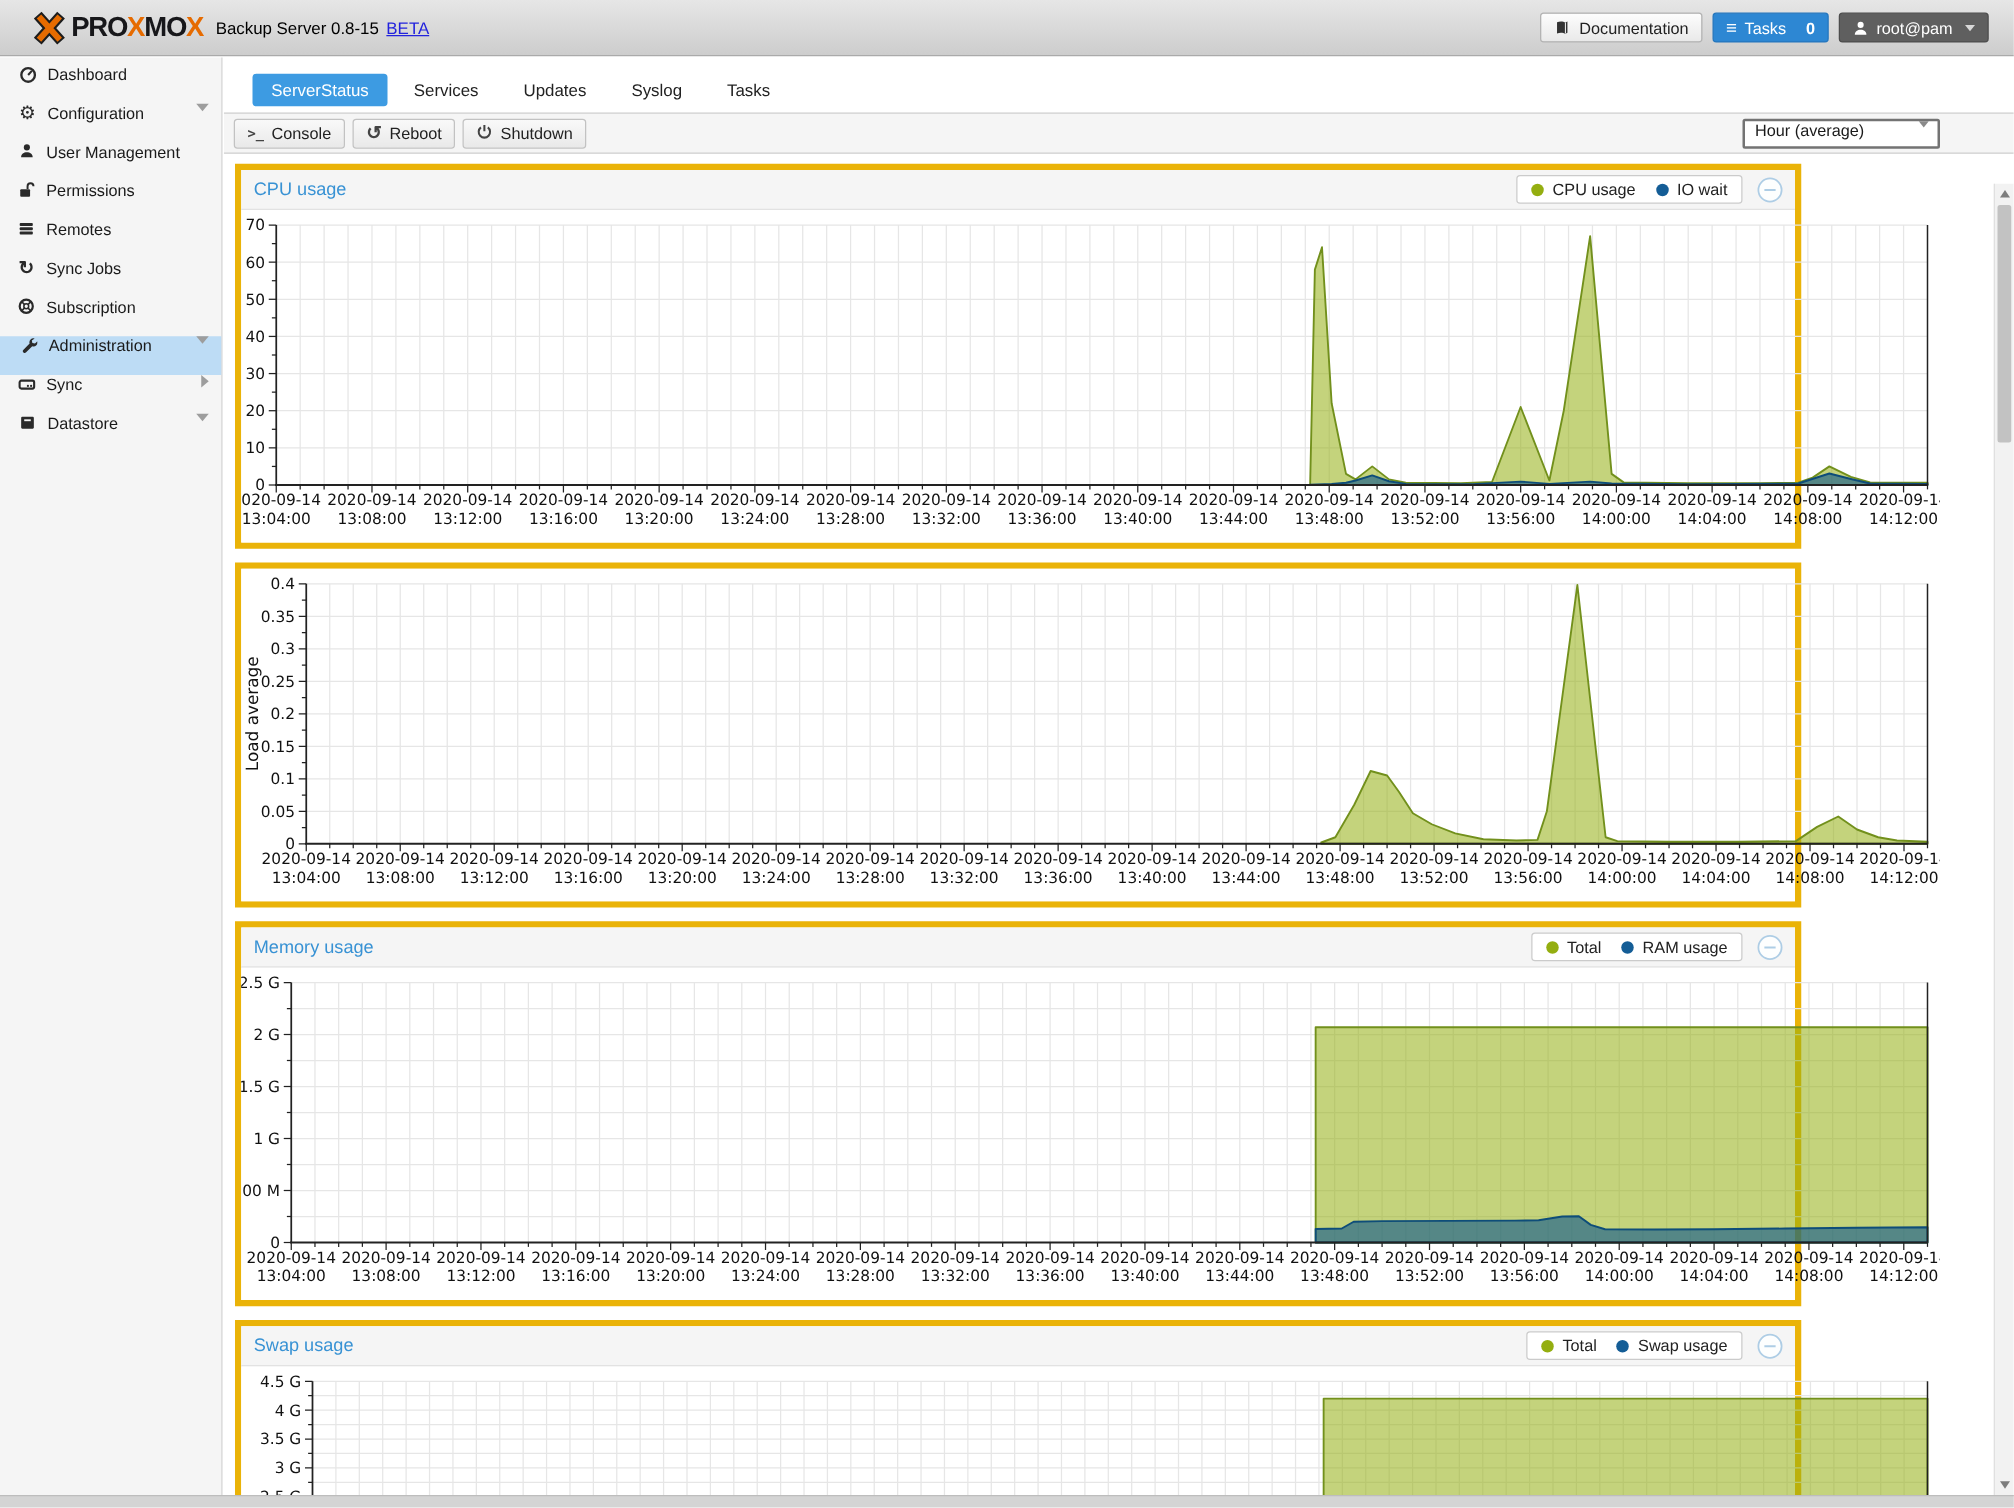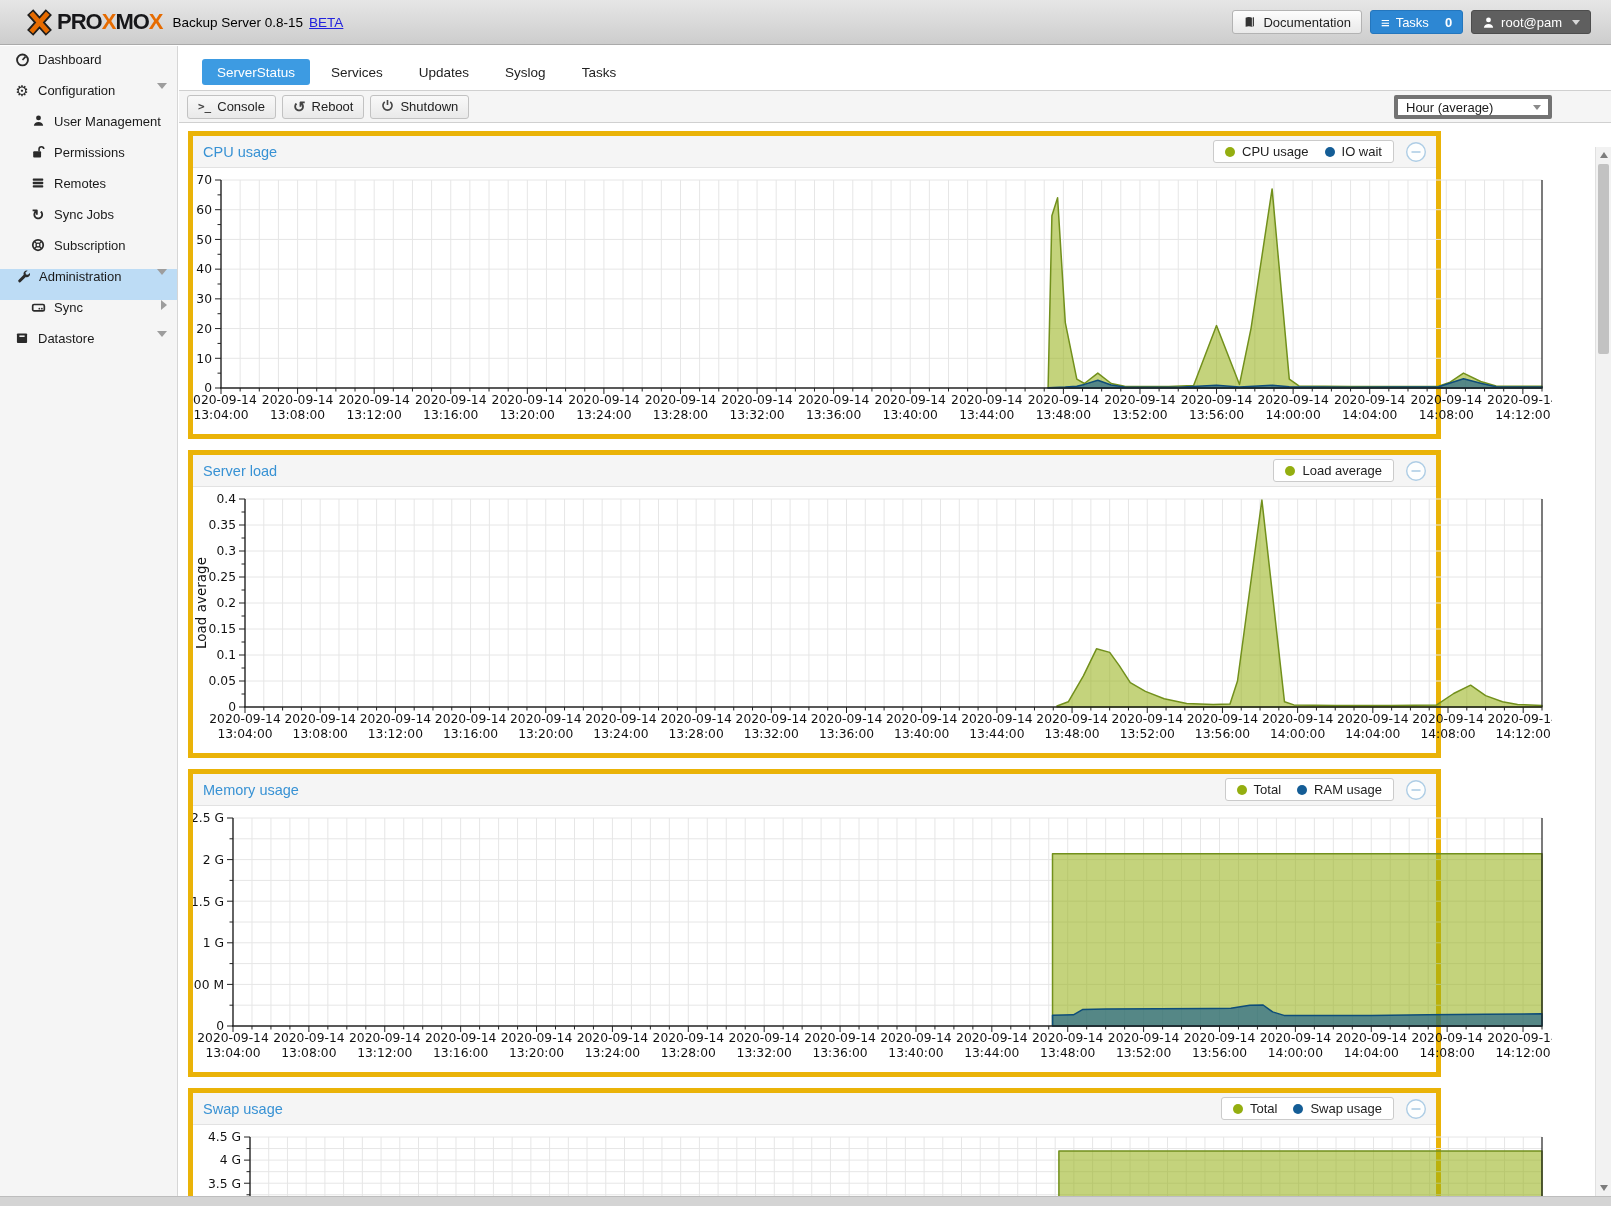--- a/index.html
+++ b/index.html
@@ -24,21 +24,21 @@
   .hbtn-user { background:#5f5f5f; border:1px solid #4d4d4d; color:#fff; }
   .list-ico { font-size:15px; font-weight:bold; line-height:1; }
   .chev { width:0; height:0; border-left:4px solid transparent; border-right:4px solid transparent;
     border-top:5px solid #d8d8d8; margin-left:4px; }
 
   
   .sidebar { position:absolute; top:46px; left:0; width:178px; bottom:10px;
     background:#f5f5f5; border-right:1px solid #d6d6d6; padding-top:6px; }
   .s-item { height:31px; display:flex; align-items:flex-start; padding-left:13px;
     font-size:13px; cursor:pointer; position:relative; color:#1a1a1a; }
-  .s-item.lvl1 { padding-left:29px; }
+  .s-item.lvl1 { padding-left:12px; }
   .s-item.selected { background:#bddcf5;padding-left:14px; }
   .s-ico { width:18px; margin-right:7px; display:inline-flex; justify-content:center; color:#2a2a2a; font-size:15px; line-height:1; }
   .s-ico svg { display:block; }
   .arr { position:absolute; right:10px; }
   .arr-down { width:0;height:0;border-left:5px solid transparent;border-right:5px solid transparent;border-top:6px solid #9d9d9d; }
   .arr-right { width:0;height:0;border-top:5px solid transparent;border-bottom:5px solid transparent;border-left:6px solid #9d9d9d; }
 
   
   .main { position:absolute; top:46px; left:179px; right:0; bottom:10px; overflow:hidden; background:#fff; }
   .page-title { margin:9px 0 0 12px; font-size:15px; color:#3892d4; }
@@ -48,21 +48,21 @@
   .tab.active { background:#3d9be2; color:#fff; }
   .toolbar { margin-top:5px; height:33px; background:#f5f5f5; border-top:1px solid #d0d0d0;
     border-bottom:1px solid #d0d0d0; display:flex; align-items:center; padding-left:8px; position:relative; }
   .tbtn { height:24px; display:flex; align-items:center; gap:6px; padding:0 10px; margin-right:6px;
     background:linear-gradient(#f9f9f9,#e9e9e9); border:1px solid #c2c2c2; border-radius:3px;
     font-size:13px; color:#222; cursor:pointer; }
   .tico { color:#444; line-height:1; }
   .console-g { font-family:"DejaVu Sans Mono",monospace; font-size:11px; font-weight:bold; }
   .reboot-g { font-size:15px; font-weight:bold; }
   .combo { position:absolute; right:59px; top:4px; width:158px; height:24px; background:#fff;
-    border:4px solid #737373; border-radius:2px; display:flex; align-items:center; padding-left:8px;
+    border:2px solid #737373; border-radius:2px; display:flex; align-items:flex-start; padding-left:8px;
     font-size:13px; cursor:pointer; }
   .combo .cchev { margin-left:auto; margin-right:7px; width:0; height:0;
     border-left:4px solid transparent; border-right:4px solid transparent; border-top:5px solid #8a8a8a; }
 
   
   .charts { padding:8px 0 0 9px; }
   .panel { width:1253px; border:5px solid #eab308; margin-bottom:11px; background:#fff; }
   .p-head { position:relative; height:32px; background:#f5f5f5; border-bottom:1px solid #e2e2e2;
     display:flex; align-items:center; padding-left:10px; }
   .p-title { font-size:14.5px; color:#3892d4; }
@@ -457,35 +457,20 @@
             <text x="19" y="135.15714285714287" text-anchor="end" font-size="12.3" fill="#111" font-family="&quot;DejaVu Sans&quot;,sans-serif">30</text>
             <text x="19" y="105.44285714285715" text-anchor="end" font-size="12.3" fill="#111" font-family="&quot;DejaVu Sans&quot;,sans-serif">40</text>
             <text x="19" y="75.72857142857141" text-anchor="end" font-size="12.3" fill="#111" font-family="&quot;DejaVu Sans&quot;,sans-serif">50</text>
             <text x="19" y="46.01428571428572" text-anchor="end" font-size="12.3" fill="#111" font-family="&quot;DejaVu Sans&quot;,sans-serif">60</text>
             <text x="19" y="16.3" text-anchor="end" font-size="12.3" fill="#111" font-family="&quot;DejaVu Sans&quot;,sans-serif">70</text>
           </svg>
         </div>
     </div>
 
     <div class="panel">
-      <div class="p-head">
-        <span class="p-title">Server load</span>
-        <span class="legend">
-            <span class="lg-item">
-              <span class="lg-dot" style="background: rgb(148, 174, 16);"></span>
-              <span>Load average</span>
-            </span>
-          </span>
-        <span class="collapse">
-          <svg width="22" height="22" viewBox="0 0 22 22">
-              <circle cx="11" cy="11" r="9.3" fill="#fdfefe" stroke="#aecde5" stroke-width="1.4"></circle>
-              <line x1="6.5" y1="11" x2="15.5" y2="11" stroke="#aecde5" stroke-width="1.6"></line>
-            </svg>
-        </span>
-      </div>
       <div class="p-body">
           <svg width="1359" height="266">
             <line x1="70.79710144927536" y1="12" x2="70.79710144927536" y2="220" stroke="#e6e6e6" stroke-width="1"></line>
             <line x1="89.59420289855072" y1="12" x2="89.59420289855072" y2="220" stroke="#e6e6e6" stroke-width="1"></line>
             <line x1="108.3913043478261" y1="12" x2="108.3913043478261" y2="220" stroke="#e6e6e6" stroke-width="1"></line>
             <line x1="127.18840579710145" y1="12" x2="127.18840579710145" y2="220" stroke="#e6e6e6" stroke-width="1"></line>
             <line x1="145.9855072463768" y1="12" x2="145.9855072463768" y2="220" stroke="#e6e6e6" stroke-width="1"></line>
             <line x1="164.7826086956522" y1="12" x2="164.7826086956522" y2="220" stroke="#e6e6e6" stroke-width="1"></line>
             <line x1="183.57971014492753" y1="12" x2="183.57971014492753" y2="220" stroke="#e6e6e6" stroke-width="1"></line>
             <line x1="202.3768115942029" y1="12" x2="202.3768115942029" y2="220" stroke="#e6e6e6" stroke-width="1"></line>

